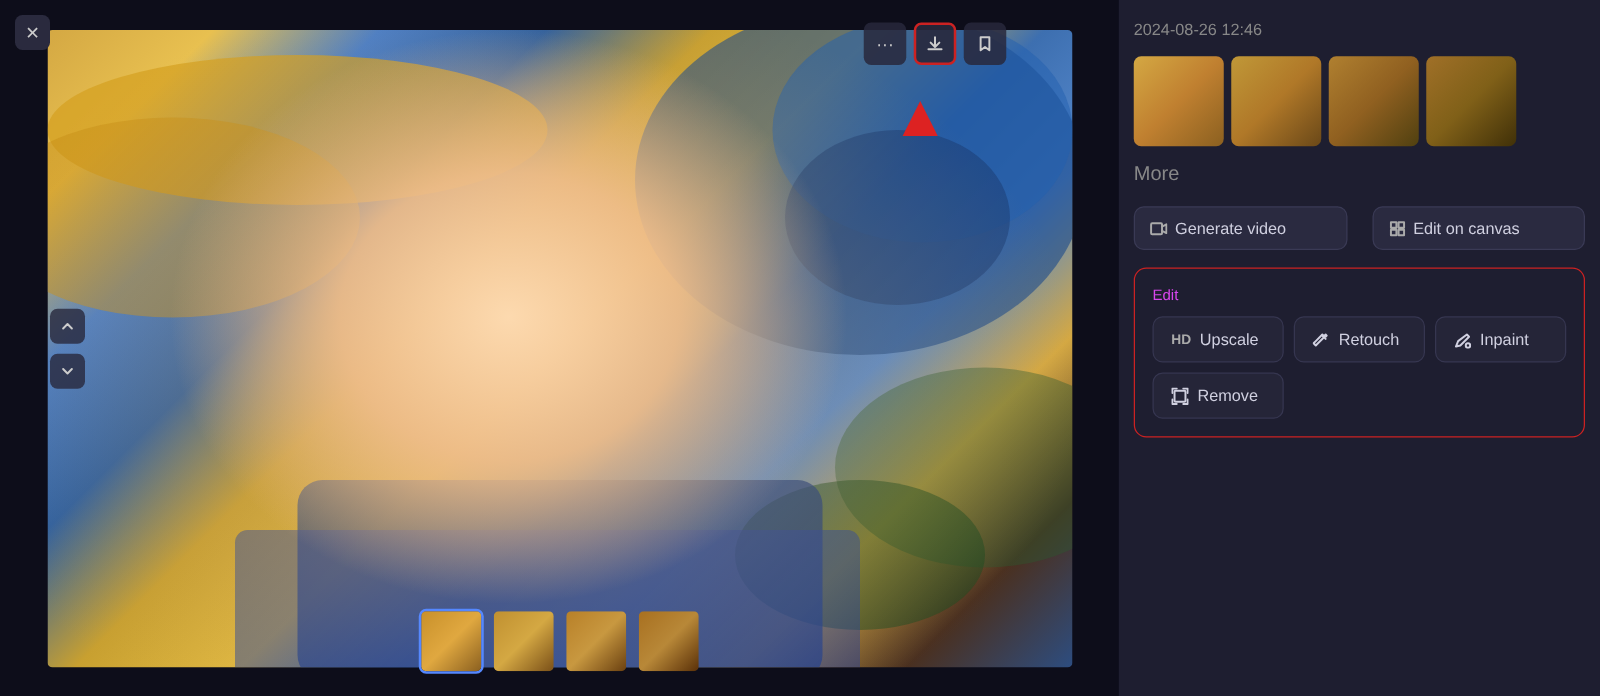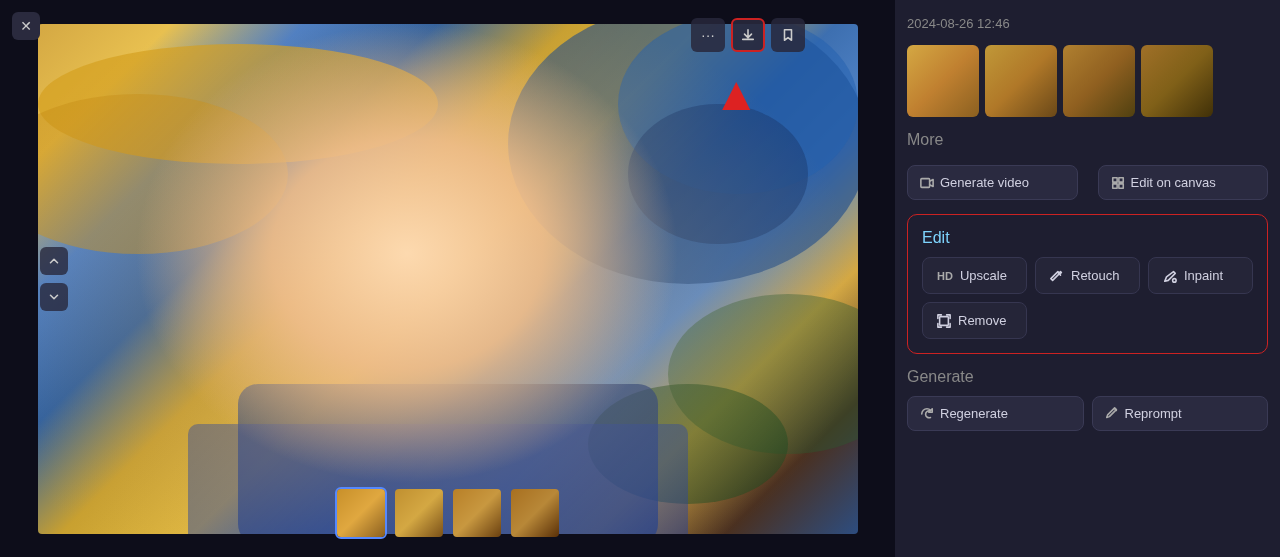--- a/index.html
+++ b/index.html
@@ -240,22 +240,22 @@
 
     
     .edit-section {
       border: 1.5px solid #cc2222;
       border-radius: 10px;
       padding: 14px;
       background: #1e1e30;
     }
 
     .edit-section-label {
-      font-size: 16px;
-      color: #7dd3fc;
+      font-size: 12px;
+      color: #d946ef;
       margin-bottom: 10px;
     }
 
     .edit-grid {
       display: grid;
       grid-template-columns: 1fr 1fr 1fr;
       gap: 8px;
     }
 
     .edit-btn {
@@ -431,35 +431,14 @@
           <rect x="3" y="3" width="10" height="10" rx="1"></rect>
           <path d="M1 1h4M1 1v4M15 1h-4M15 1v4M1 15h4M1 15v-4M15 15h-4M15 15v-4"></path>
         </svg>
         <span>Remove</span>
       </button>
 
 
     </div>
   </div>
 
-  <div class="generate-section">
-    <div class="section-label">Generate</div>
-    <div class="generate-row">
-
-      <button class="action-btn">
-        <svg class="icon-svg btn-icon" viewBox="0 0 16 16">
-          <path d="M2 8a6 6 0 0 1 6-6 6 6 0 0 1 4.2 1.7L14 2v4h-4l1.5-1.5A4 4 0 1 0 12 12"></path>
-        </svg>
-        <span>Regenerate</span>
-      </button>
-
-      <button class="action-btn">
-        <svg class="icon-svg btn-icon" viewBox="0 0 16 16">
-          <path d="M2 12l3-1 8-8-2-2-8 8z"></path>
-          <path d="M11 2l2 2"></path>
-        </svg>
-        <span>Reprompt</span>
-      </button>
-
-    </div>
-  </div>
 
 </div>
 
 </body></html>

